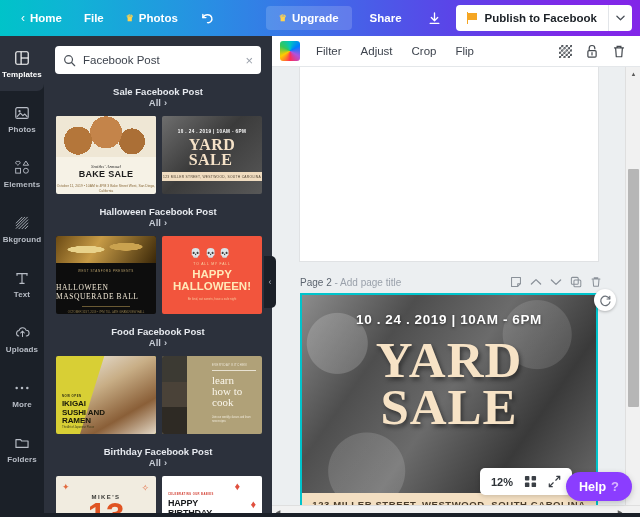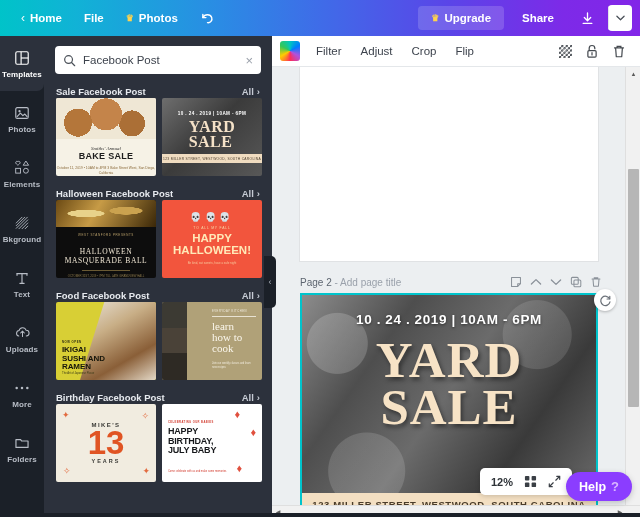--- a/index.html
+++ b/index.html
@@ -80,21 +80,22 @@
   }
   .search-row { padding: 10px 11px 7px 11px; }
   .search-box {
     height: 28px; background: #fff; border-radius: 4px;
     display: flex; align-items: center; padding: 0 8px; gap: 7px;
   }
   .search-input-text { flex: 1; font-size: 11.5px; color: #3d434d; }
   .search-clear { color: #9aa0aa; font-size: 13px; cursor: pointer; line-height: 1; }
   .sec-head {
     display: flex; align-items: center; justify-content: space-between;
-    padding: 5px 12px 1px 12px;
+    padding: 5px 12px 8px 12px;
+    flex-direction: column;
   }
   .sec-title { color: #e6e9ee; font-size: 9.5px; font-weight: bold; }
   .sec-all { display: flex; align-items: center; gap: 3px; color: #c6cbd4; font-size: 9.5px; font-weight: bold; cursor: pointer; }
   .thumb-row { display: flex; gap: 6px; padding: 0 12px 7px 12px; }
   .thumb {
     width: 100px; height: 78px; border-radius: 2px; overflow: hidden; cursor: pointer;
     position: relative; flex: none;
   }
 
   
@@ -125,21 +126,21 @@
   .t-mask { background: #0d0d0d; display: flex; flex-direction: column; }
   .t-mask .mk-img {
     height: 36px;
     background:
       radial-gradient(ellipse at 30% 50%, #e8d28a 0 18px, transparent 19px),
       radial-gradient(ellipse at 70% 40%, #caa24f 0 16px, transparent 17px),
       linear-gradient(120deg, #6b4a14, #c79b46 40%, #3a2708);
   }
   .t-mask .mk-sub { color: #b9a06a; font-size: 3px; text-align: center; margin-top: 6px; letter-spacing: .6px; }
   .t-mask .mk-main {
-    color: #f0e7d4; font-size: 7.5px; text-align: center; font-family: "Liberation Serif", serif;
+    color: #f0e7d4; font-size: 7.5px; font-family: "Liberation Serif", serif;
     letter-spacing: .6px; line-height: 1.25; margin-top: 10px;
   }
   .t-mask .mk-rule { width: 48px; height: 1px; background: #6a5a34; margin: 4px auto 3px; }
   .t-mask .mk-foot { color: #8d7a4c; font-size: 2.8px; text-align: center; line-height: 1.6; }
 
   .t-hall { background: #f2553d; display: flex; flex-direction: column; align-items: center; justify-content: center; }
   .t-hall .hl-skulls { font-size: 9px; letter-spacing: 3px; line-height: 1; }
   .t-hall .hl-sub { color: #f7d8a8; font-size: 3.4px; letter-spacing: .8px; margin-top: 4px; }
   .t-hall .hl-main {
     color: #ffe9b8; font-size: 11.5px; font-weight: bold; line-height: 1.05; text-align: center; margin-top: 2px;
@@ -338,20 +339,24 @@
       </div>
       <div class="btn-share">
         <span>Share</span>
       </div>
       <div class="btn-download">
         <svg width="15" height="15" viewBox="0 0 16 16">
           <path d="M8 2 L8 10 M4.6 7 L8 10.4 L11.4 7 M3.4 13.2 L12.6 13.2" fill="none" stroke="#fff" stroke-width="1.4" stroke-linecap="round" stroke-linejoin="round"></path>
         </svg>
       </div>
       <div class="publish-wrap">
+        <div class="publish-main">
+          <span class="flag-icon"></span>
+          <span>Publish to Facebook</span>
+        </div>
         <div class="publish-caret">
           <svg width="9" height="6" viewBox="0 0 10 6">
             <path d="M1 1 L5 5 L9 1" fill="none" stroke="#4a5058" stroke-width="1.4" stroke-linecap="round" stroke-linejoin="round"></path>
           </svg>
         </div>
       </div>
     </div>
   </div>
 
   <div class="rail">

